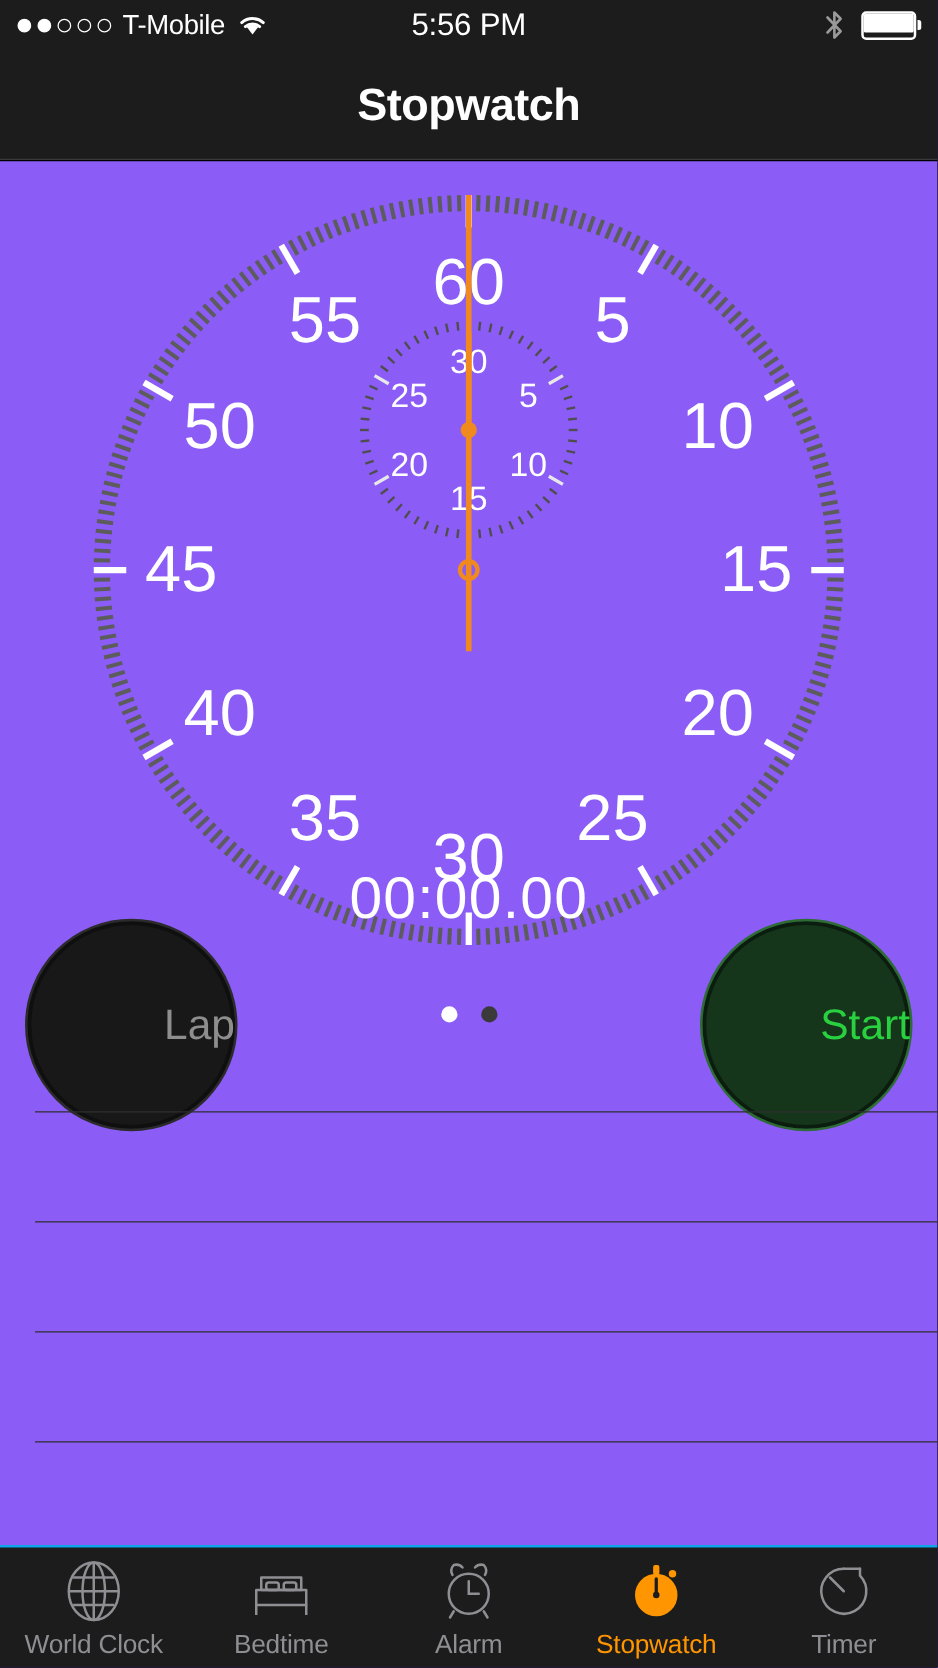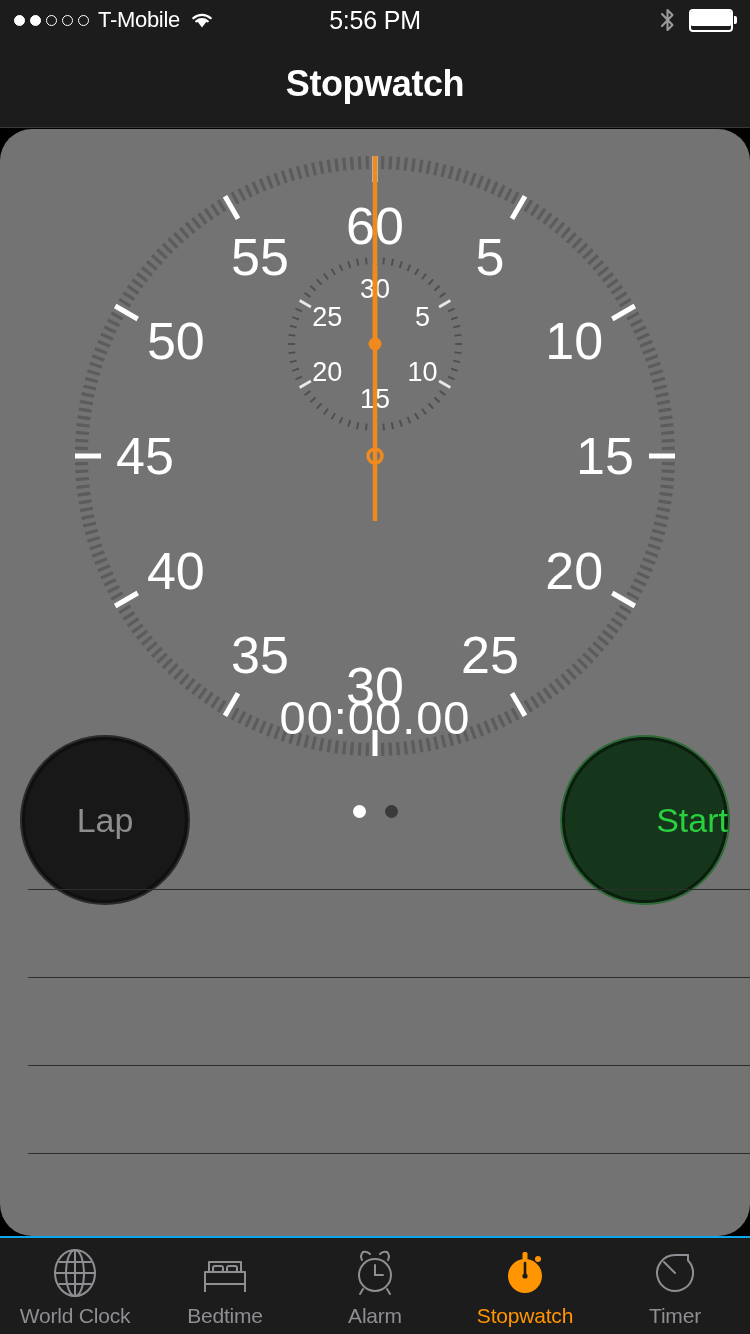--- a/index.html
+++ b/index.html
@@ -43,39 +43,38 @@
   #nav-bar{
     position:absolute; top:40px; left:0; width:750px; height:88px;
     background:#1c1c1c; border-bottom:1px solid #3a3a3a;
     display:flex; align-items:center; justify-content:center;
   }
   #nav-title{ font-size:36px; font-weight:bold; letter-spacing:-0.4px; }
 
   
   #content{
     position:absolute; top:129px; left:0; width:750px; height:1107px;
-    background:#737373;
-    border-radius:32px;
+    background:#8b5cf6;
   }
 
   
   #dial-wrap{ position:absolute; top:0; left:0; width:750px; height:640px; }
   #dial-svg{ display:block; width:750px; height:640px; }
 
   #digital-readout{
     position:absolute; top:561px; left:0; width:750px; text-align:center;
     font-size:47px; font-weight:300; letter-spacing:1px; color:#fff;
   }
 
   
   #lap-button{
     position:absolute; left:20px; top:606px;
     width:170px; height:170px; border-radius:50%;
     background:#181818; border:2px solid #2b2b2b;
-    display:flex; align-items:center; justify-content:center;
+    display:flex; align-items:center; justify-content:flex-end;
     color:#8e8e8e; font-size:34px; box-shadow:inset 0 0 0 3px #0f0f0f;
   }
   #start-button{
     position:absolute; right:20px; top:606px;
     width:170px; height:170px; border-radius:50%;
     background:#16361c; border:2px solid #2e6b37;
     display:flex; align-items:center; justify-content:flex-end;
     color:#29d03f; font-size:34px; box-shadow:inset 0 0 0 3px #0b1d0e;
   }
 

